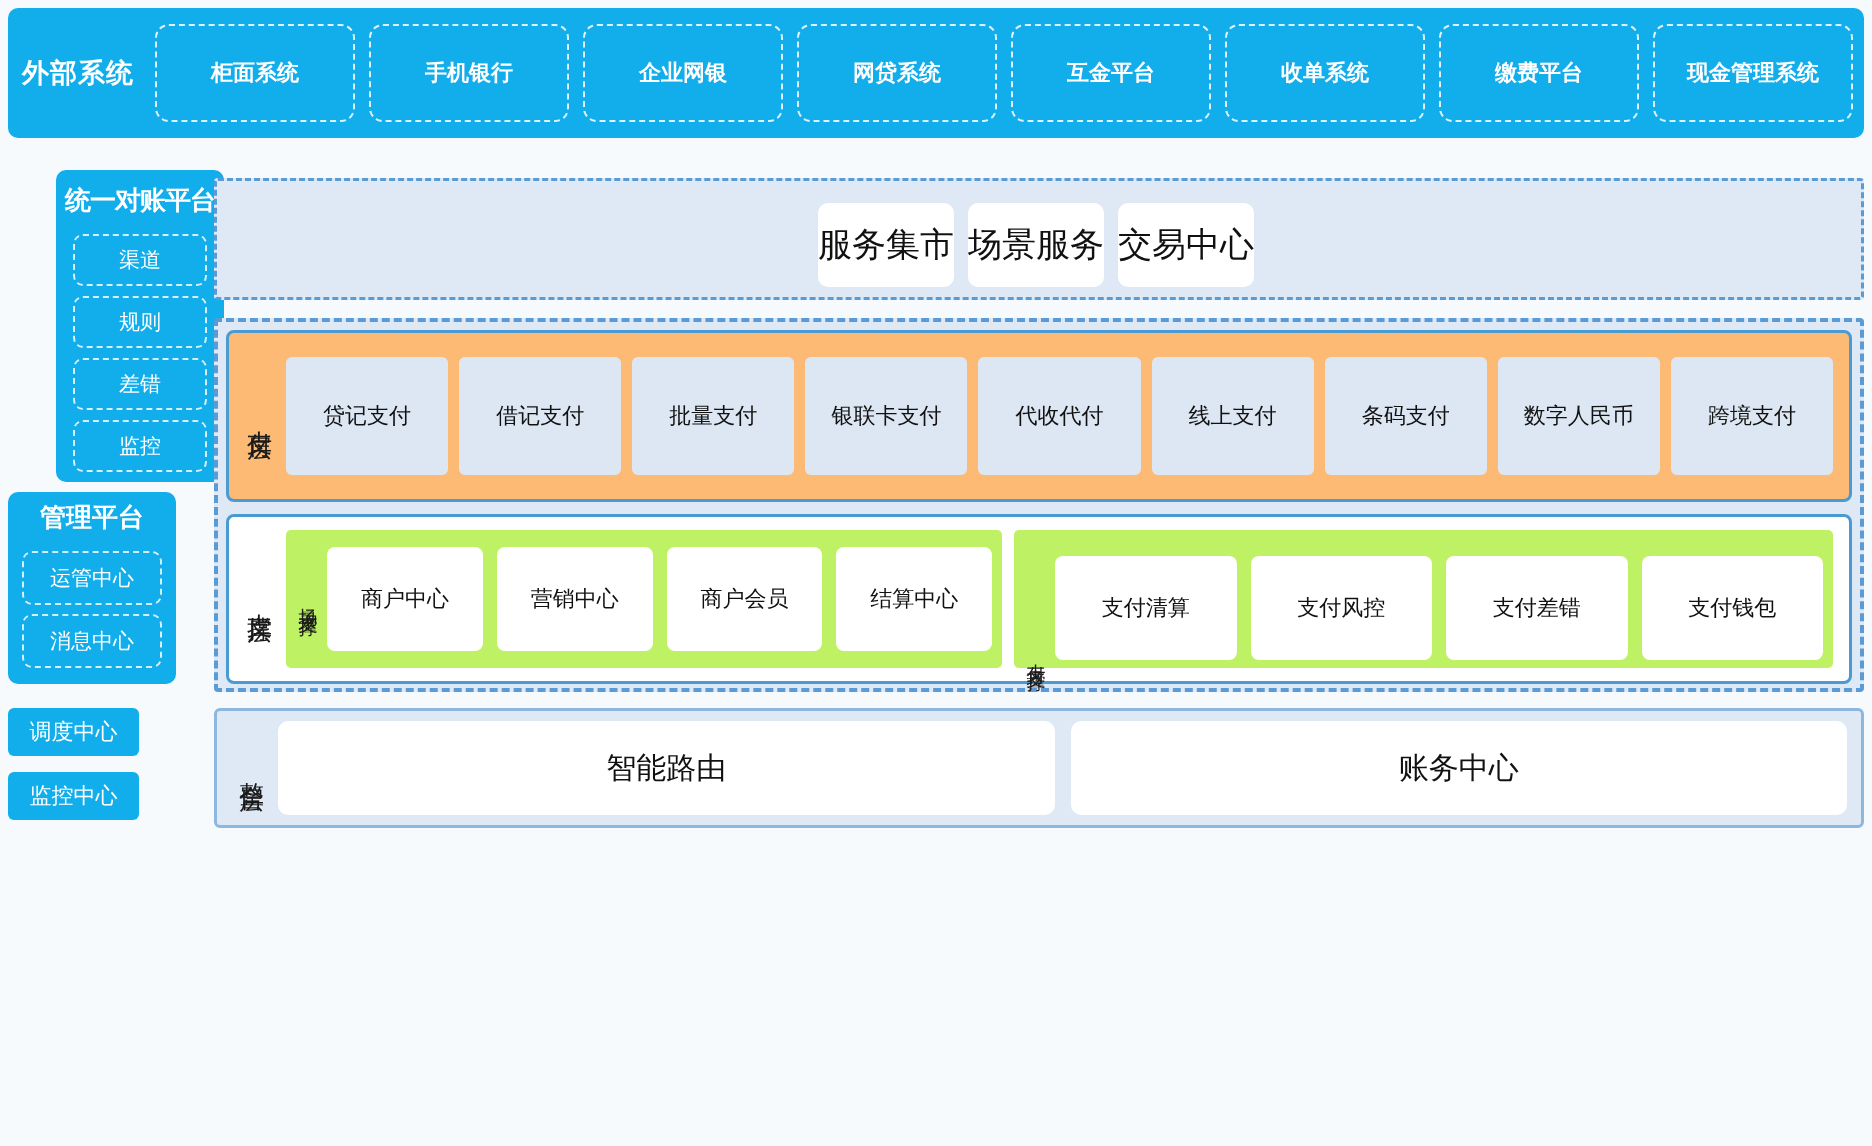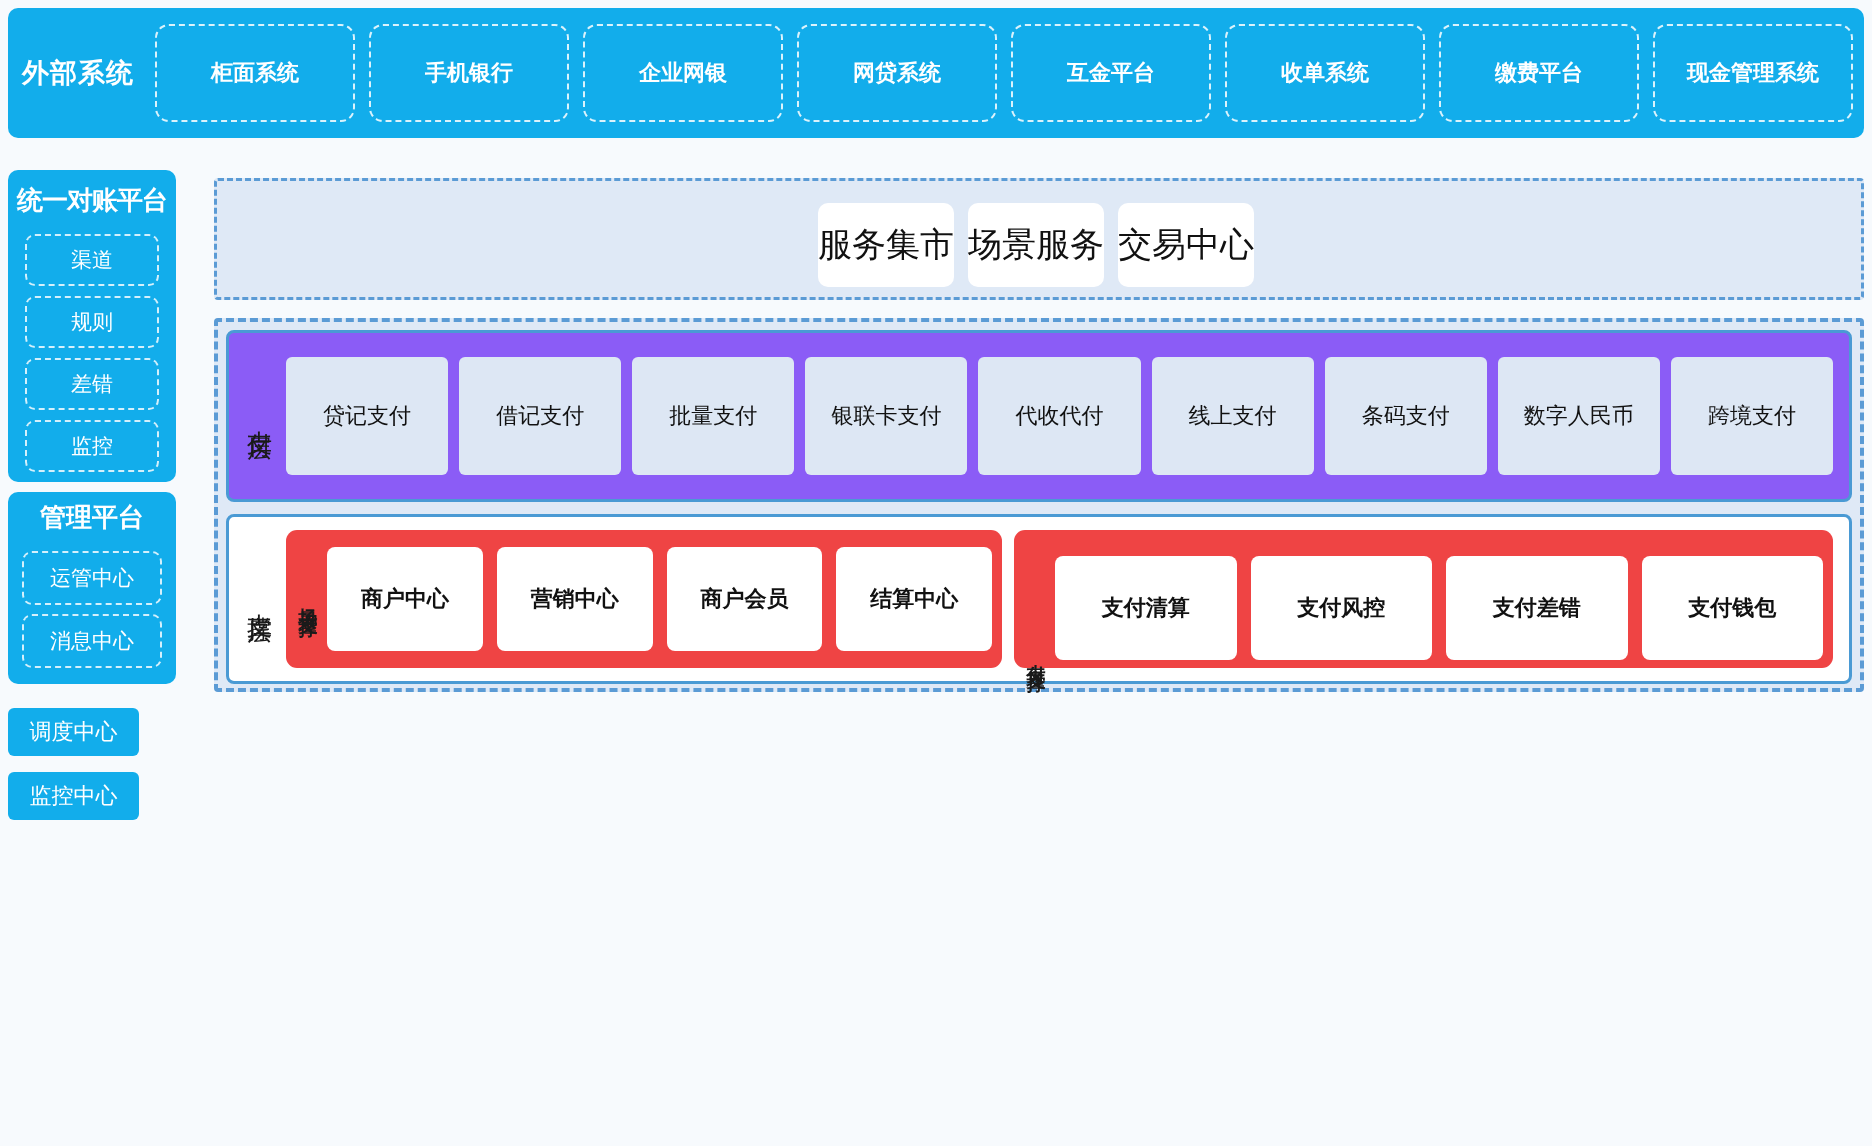--- a/index.html
+++ b/index.html
@@ -76,21 +76,21 @@
   .side-chip {
     border: 2px dashed rgba(255,255,255,.82);
     border-radius: 10px;
     color: #ffffff;
     display: flex;
     align-items: center;
     justify-content: center;
     font-size: 21px;
     white-space: nowrap;
   }
-  #recon-block { top: 170px; height: 312px; padding-top: 6px; }
+  #recon-block { top: 170px; height: 312px; padding-top: 6px; margin-left: 48px; }
   #recon-block .side-title { font-size: 26px; line-height: 48px; letter-spacing: -1px; }
   #recon-block .side-chip { width: 134px; height: 52px; margin-top: 10px; }
 
   #mgmt-block { top: 492px; height: 192px; padding-top: 0; }
   #mgmt-block .side-title { font-size: 26px; line-height: 50px; }
   #mgmt-block .side-chip { width: 140px; height: 54px; margin-top: 9px; }
 
   .side-solo {
     position: absolute;
     left: 8px; width: 131px; height: 48px;
@@ -170,21 +170,21 @@
   }
 
   
   #service-zone .row { flex: 1; display: flex; height: 100%; gap: 14px; }
   #service-zone .white-card { flex: 1; font-size: 34px; }
 
   
   #payment-layer {
     position: relative;
     height: 172px;
-    background: #8b5cf6;
+    background: #fdba74;
     border: 3px solid #4a9ad4;
     border-radius: 8px;
     display: flex;
     align-items: center;
     padding: 8px 16px 8px 4px;
   }
   #payment-layer .row { flex: 1; display: flex; height: 118px; gap: 11px; }
   .pay-chip {
     flex: 1;
     background: #dde7f4;
@@ -204,26 +204,25 @@
     height: 170px;
     background: #ffffff;
     border: 3px solid #4a9ad4;
     border-radius: 8px;
     display: flex;
     align-items: center;
     padding: 8px 16px 8px 4px;
   }
   .support-groups { flex: 1; display: flex; gap: 12px; height: 138px; }
   .support-group {
-    background: #ef4444;
-    border-radius: 11px;
+    background: #bef264;
+    border-radius: 5px;
     display: flex;
     align-items: center;
     padding: 8px 10px 8px 4px;
-    font-weight: bold;
   }
   .support-group.scene { flex: 0 0 716px; }
   .support-group.pay { flex: 1; align-items: flex-end; }
   .support-group .cards { flex: 1; display: flex; gap: 14px; height: 104px; }
   .support-group .white-card { flex: 1; font-size: 22px; border-radius: 8px; white-space: nowrap; }
 
   
   #integration-zone .row { flex: 1; display: flex; height: 94px; gap: 16px; }
   #integration-zone .white-card { flex: 1; font-size: 30px; }
 </style>
@@ -311,15 +310,22 @@
             <div class="white-card">支付差错</div>
             <div class="white-card">支付钱包</div>
           </div>
         </div>
 
       </div>
     </div>
 
   </div>
 
+  <div id="integration-zone">
+    <div class="v-label">整合层</div>
+    <div class="row">
+      <div class="white-card">智能路由</div>
+      <div class="white-card">账务中心</div>
+    </div>
+  </div>
 
 
 </div>
 
 </body></html>

